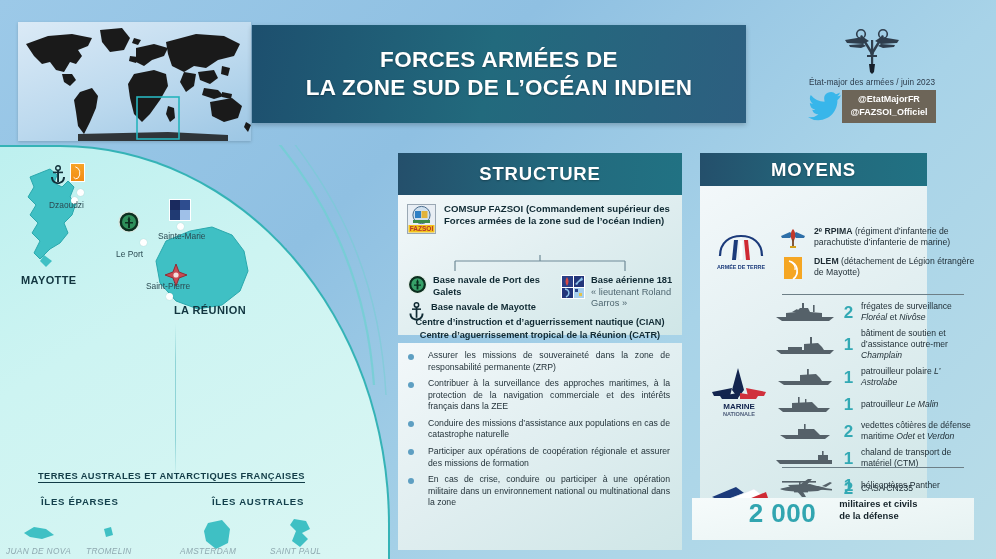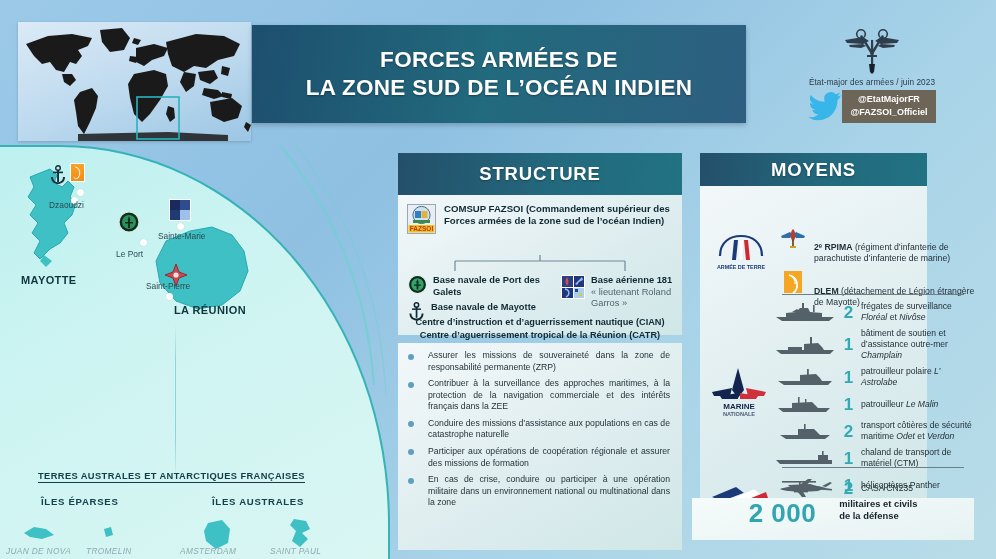--- a/index.html
+++ b/index.html
@@ -158,21 +158,21 @@
   #moyens-panel .panel-head { height: 33px; }
   #moyens-panel .panel-body { height: 342px; position: relative; }
 
   #armee-terre-logo { position: absolute; left: 10px; top: 48px; width: 62px; height: 38px; }
   #marine-logo { position: absolute; left: 8px; top: 180px; width: 62px; height: 52px; }
   #armee-air-logo { position: absolute; left: 10px; top: 293px; width: 60px; height: 34px; }
 
   .terre-row { display: flex; gap: 8px; align-items: flex-start; margin-bottom: 6px; }
   #terre-list { position: absolute; left: 80px; top: 40px; width: 196px; }
   .terre-badge { flex: 0 0 auto; width: 26px; height: 24px; }
-  .terre-text { font-size: 8.7px; color: #1d2b33; line-height: 1.28; margin-top: 16px; }
+  .terre-text { font-size: 8.7px; color: #1d2b33; line-height: 1.28; }
   .terre-text b { font-weight: bold; }
 
   .hr-sep { position: absolute; left: 82px; width: 182px; height: 1.2px; background: #6d7f87; }
 
   #marine-list { position: absolute; left: 74px; top: 115px; width: 204px; }
   .kit-row { display: flex; align-items: center; gap: 5px; margin-bottom: 5px; }
   .kit-ship { flex: 0 0 auto; width: 62px; height: 22px; }
   .kit-count {
     flex: 0 0 auto; width: 15px; text-align: center;
     font-size: 17px; font-weight: bold; color: #33a9b4; line-height: 1;
@@ -589,21 +589,21 @@
       <div class="kit-row">
         <svg class="kit-ship" viewBox="0 0 62 22">
           <g fill="#556169">
             <path d="M6 15 L56 15 L51 19 L12 19 Z"></path>
             <path d="M24 15 L24 9 L40 9 L44 13 L46 15 Z"></path>
             <rect x="30" y="4" width="1.6" height="5"></rect>
           </g>
         </svg>
         <div class="kit-count">2</div>
         <div class="kit-text">
-          <span>transport côtières de sécurité maritime </span><i>Odet</i><span> et </span><i>Verdon</i>
+          <span>vedettes côtières de défense maritime </span><i>Odet</i><span> et </span><i>Verdon</i>
         </div>
       </div>
 
       <div class="kit-row">
         <svg class="kit-ship" viewBox="0 0 62 22">
           <g fill="#556169">
             <path d="M2 13 L58 13 L58 17 L6 17 Z"></path>
             <rect x="44" y="8" width="10" height="5"></rect>
             <rect x="48" y="4" width="1.6" height="4"></rect>
           </g>

